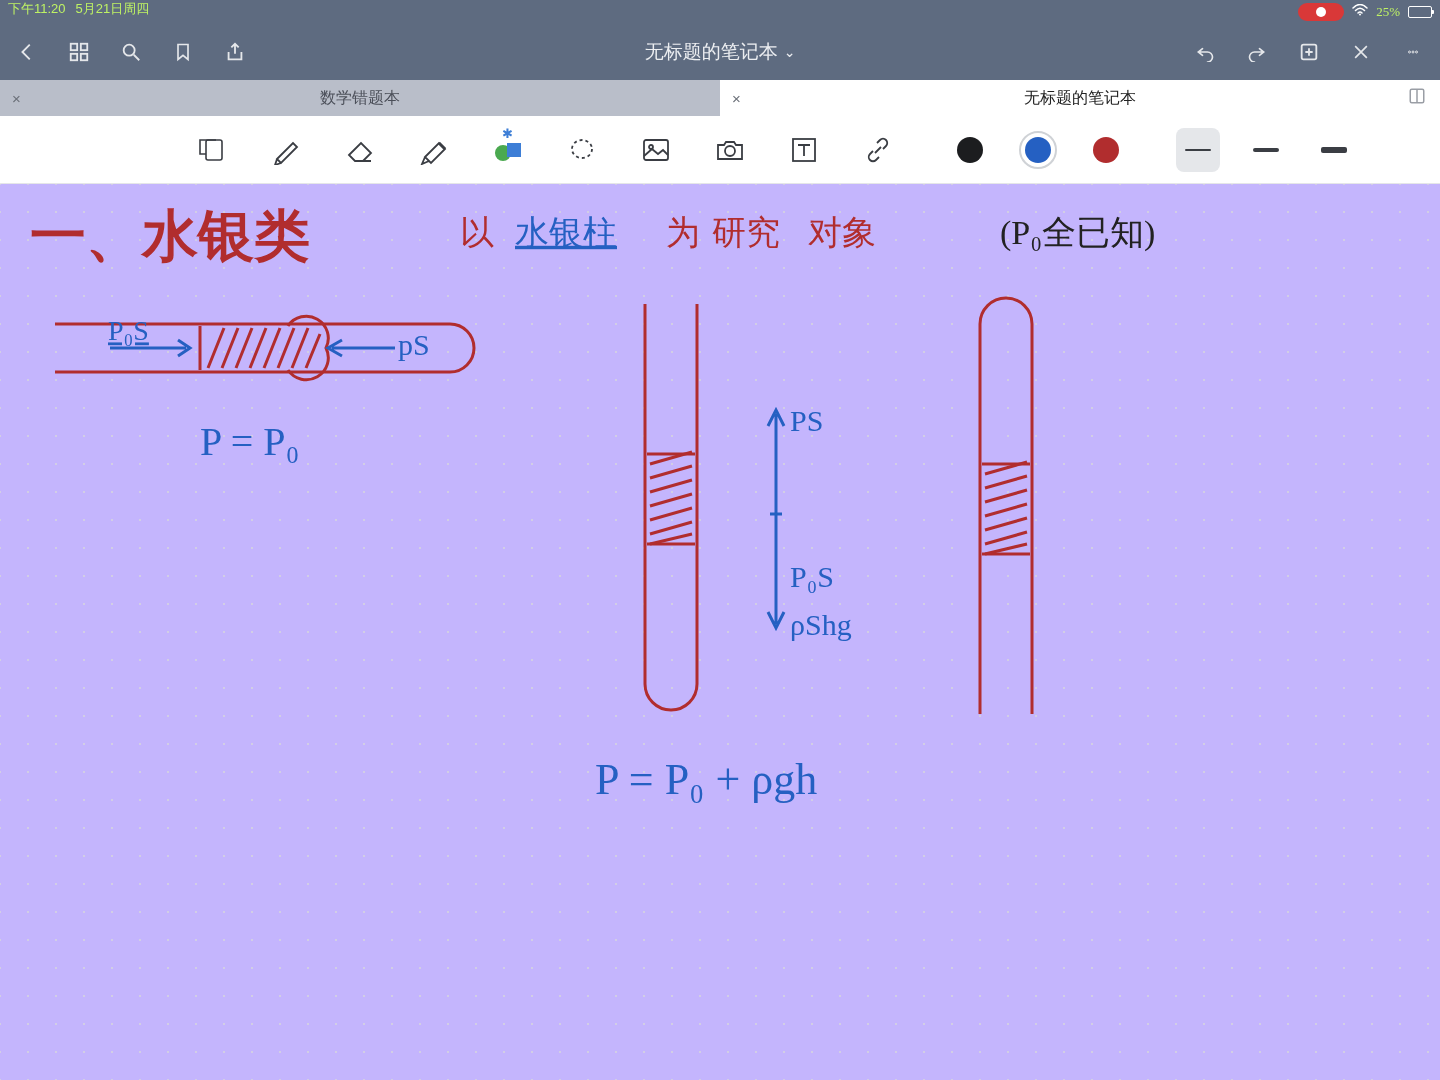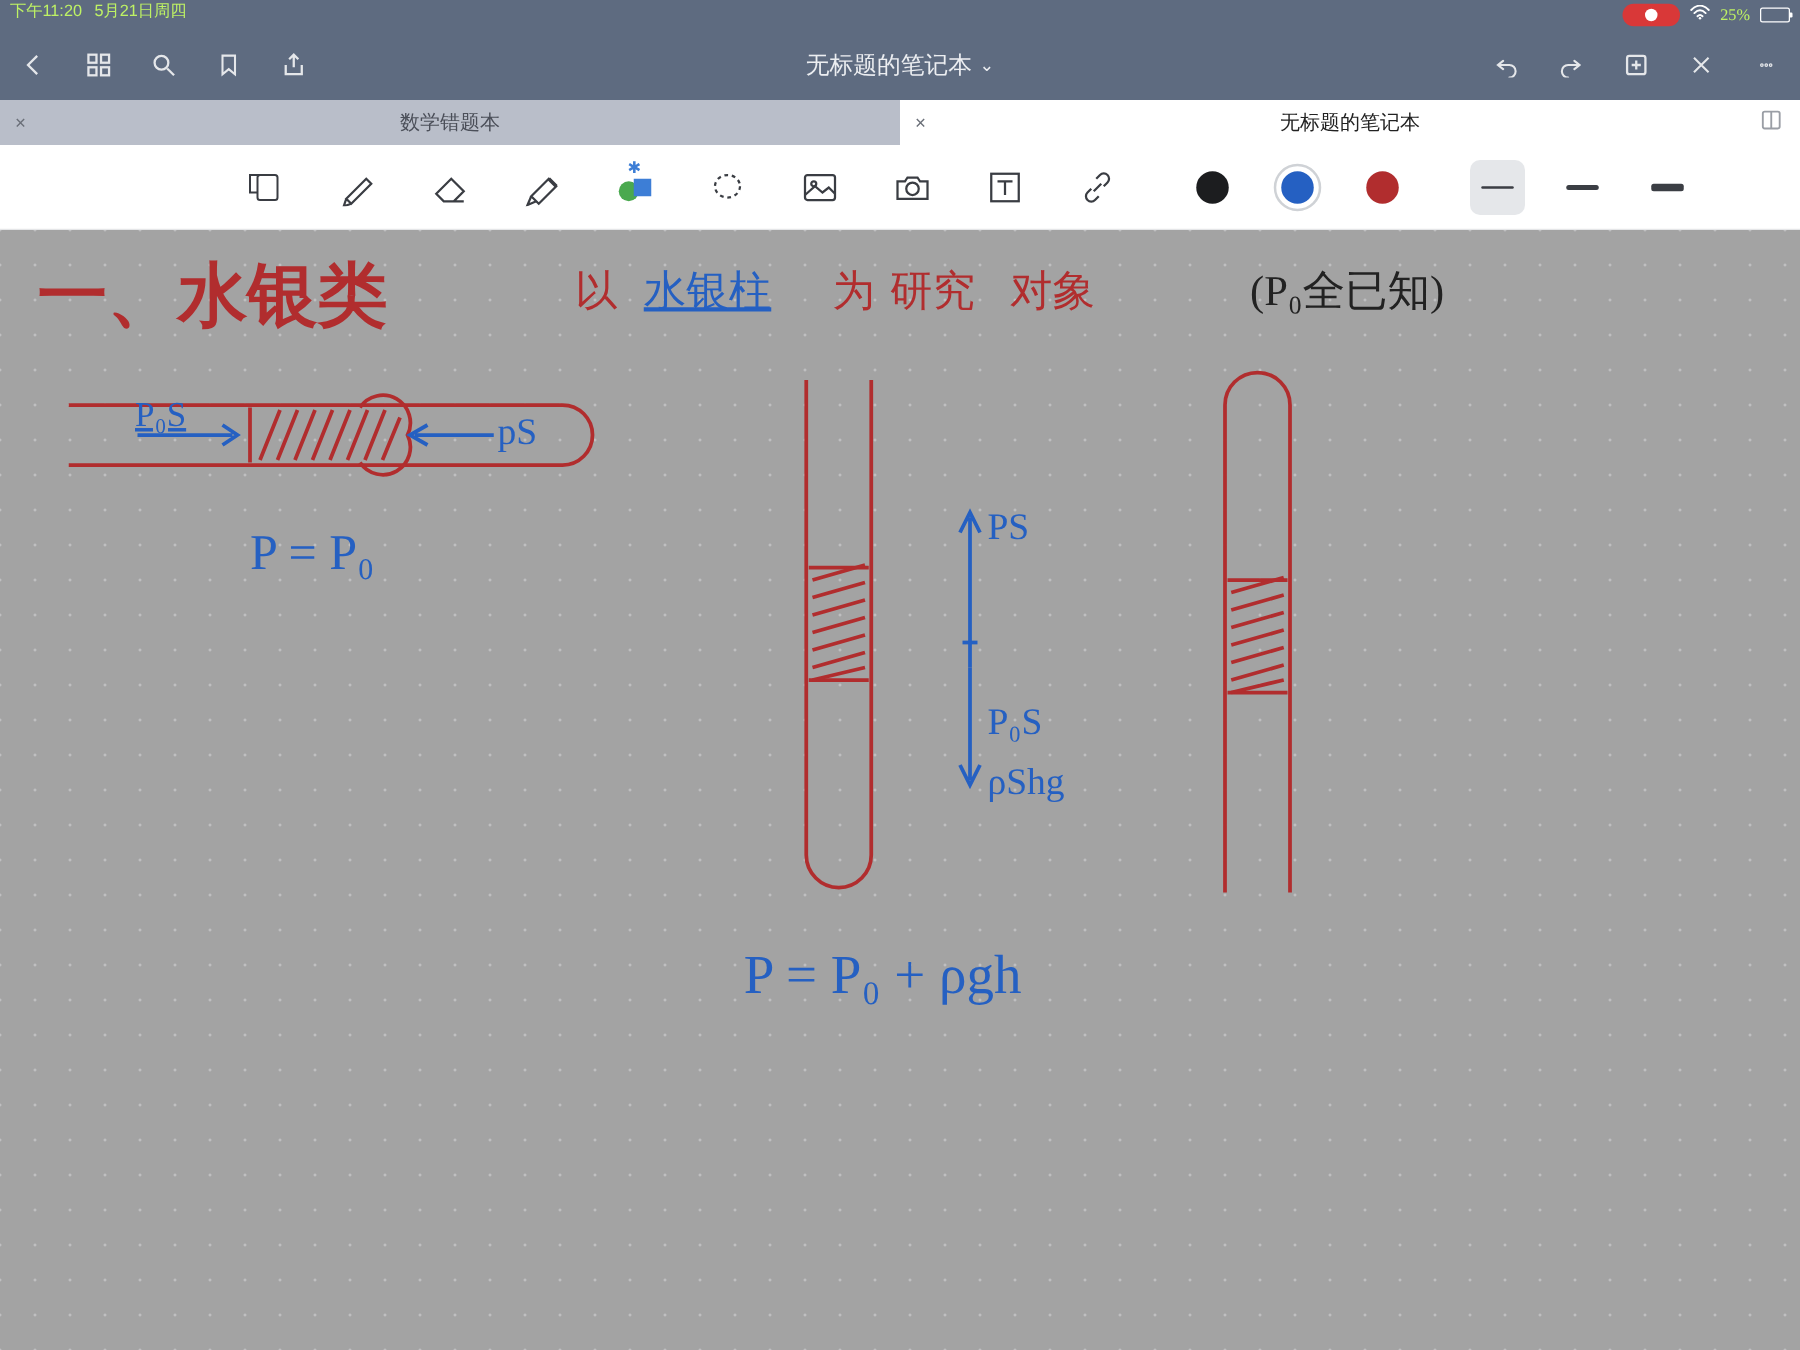--- a/index.html
+++ b/index.html
@@ -38,21 +38,21 @@
   .color-swatch { width: 26px; height: 26px; border-radius: 50%; }
   .color-selected { outline: 2px solid #cfd2d6; outline-offset: 4px; }
   .stroke-line { height: 4px; border-radius: 2px; background: #3b3e44; }
   .stroke-thin   { width: 26px; height: 2px; }
   .stroke-med    { width: 26px; height: 4px; }
   .stroke-thick  { width: 26px; height: 6px; }
   .stroke-selected { background: #e5e7ea; }
   .colors-group, .strokes-group { display: flex; align-items: center; gap: 24px; margin-left: 18px; }
   
   
-  .canvas-wrap { position: relative; width: 100%; height: calc(1080px - 24px - 56px - 36px - 68px); background: #a3a3a3; }
+  .canvas-wrap { position: relative; width: 100%; height: calc(1080px - 24px - 56px - 36px - 68px); background: #c4b5fd; }
   .dot-grid {
     position: absolute; inset: 0;
     background-image: radial-gradient(#d8d9db 1px, transparent 1px);
     background-size: 28px 28px;
     background-position: 14px 14px;
     opacity: .7;
   }
   .canvas-svg { position: absolute; inset: 0; }
   
   .hand { font-family: "Comic Sans MS", "Bradley Hand", cursive; }

